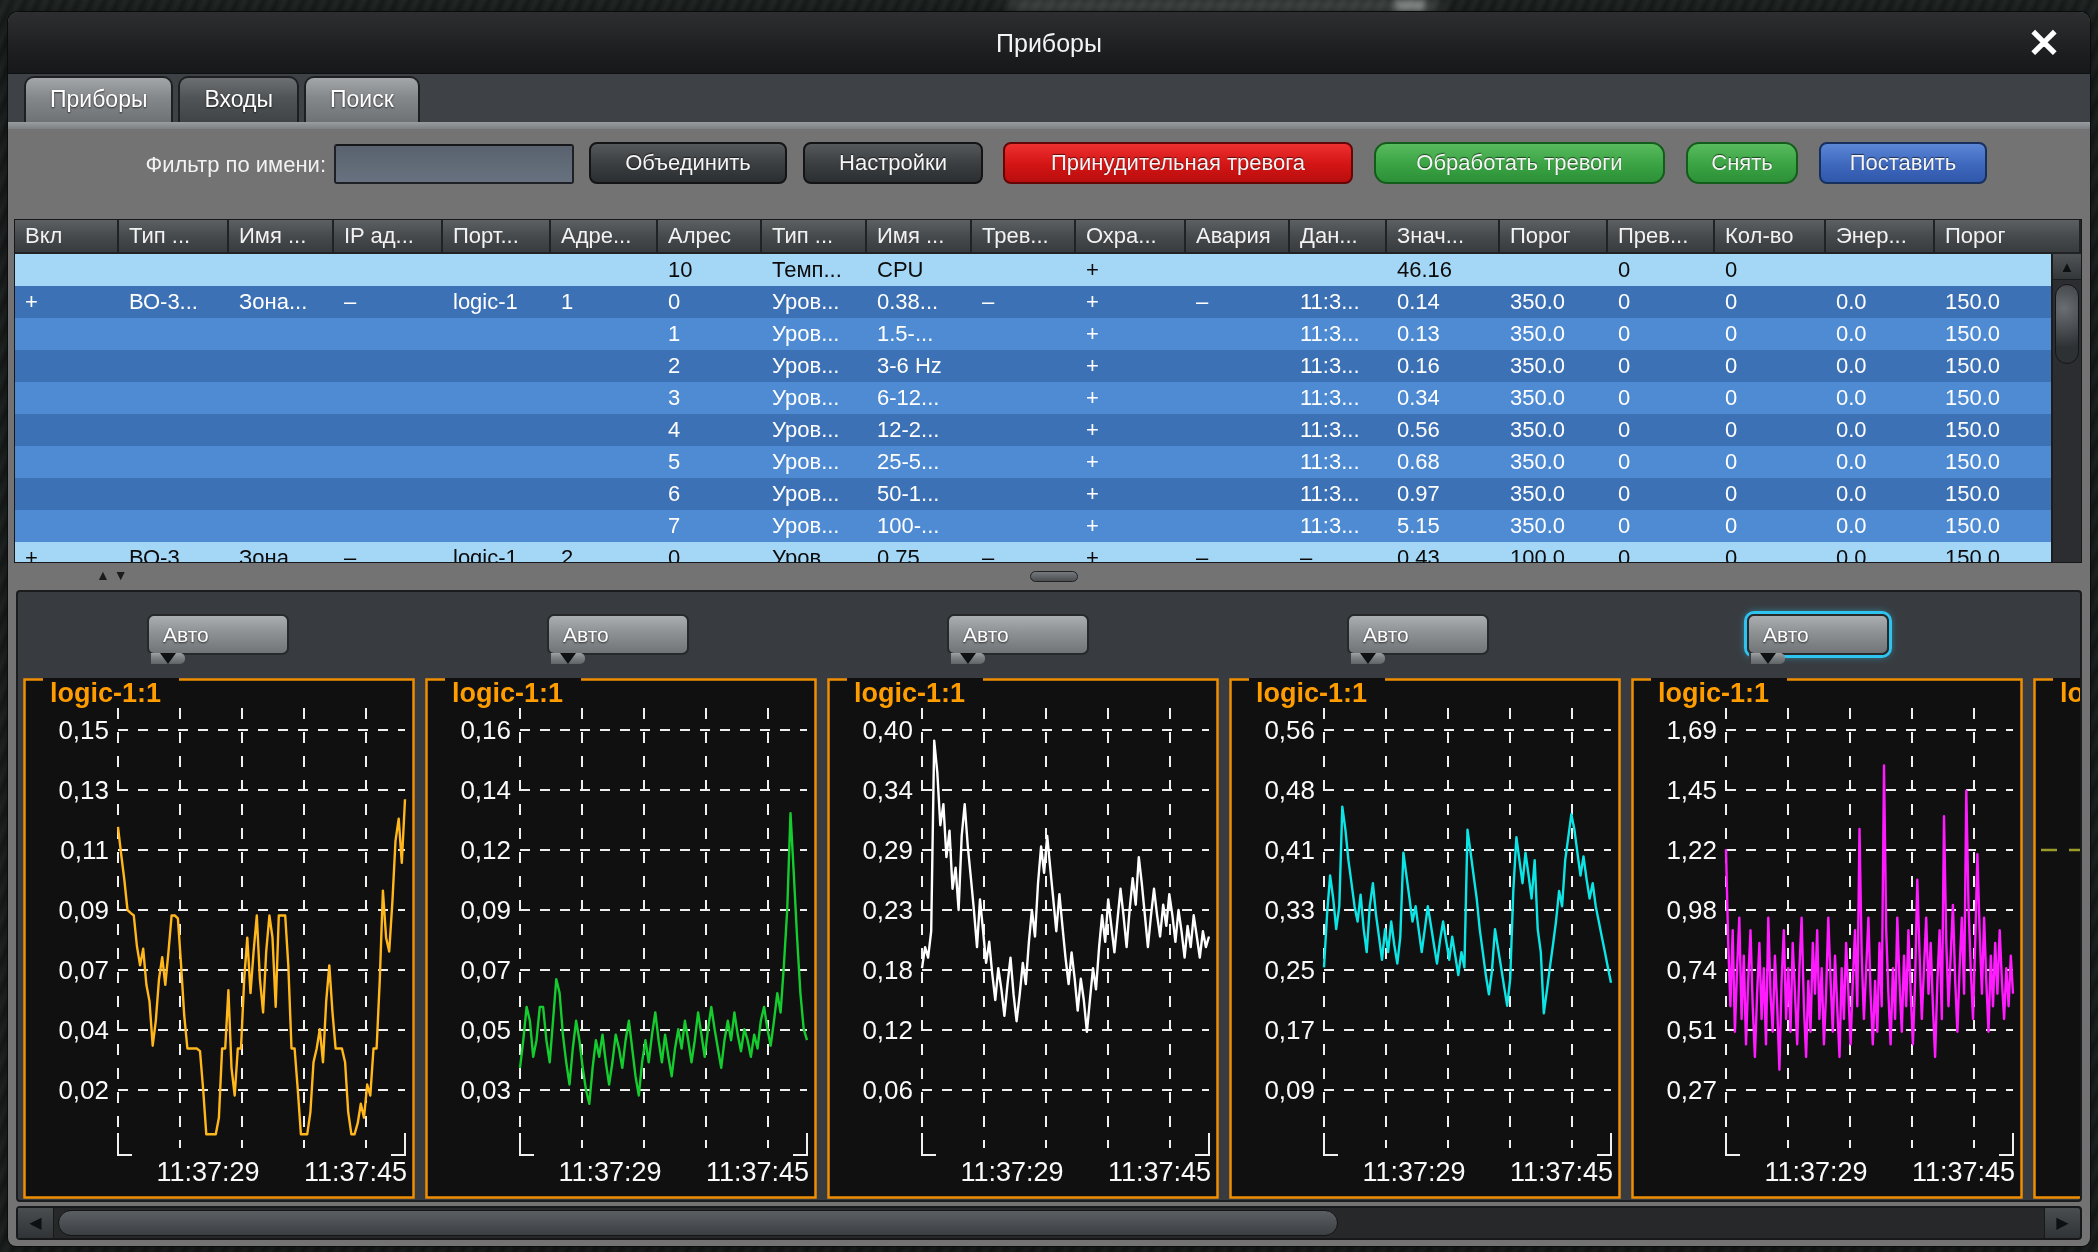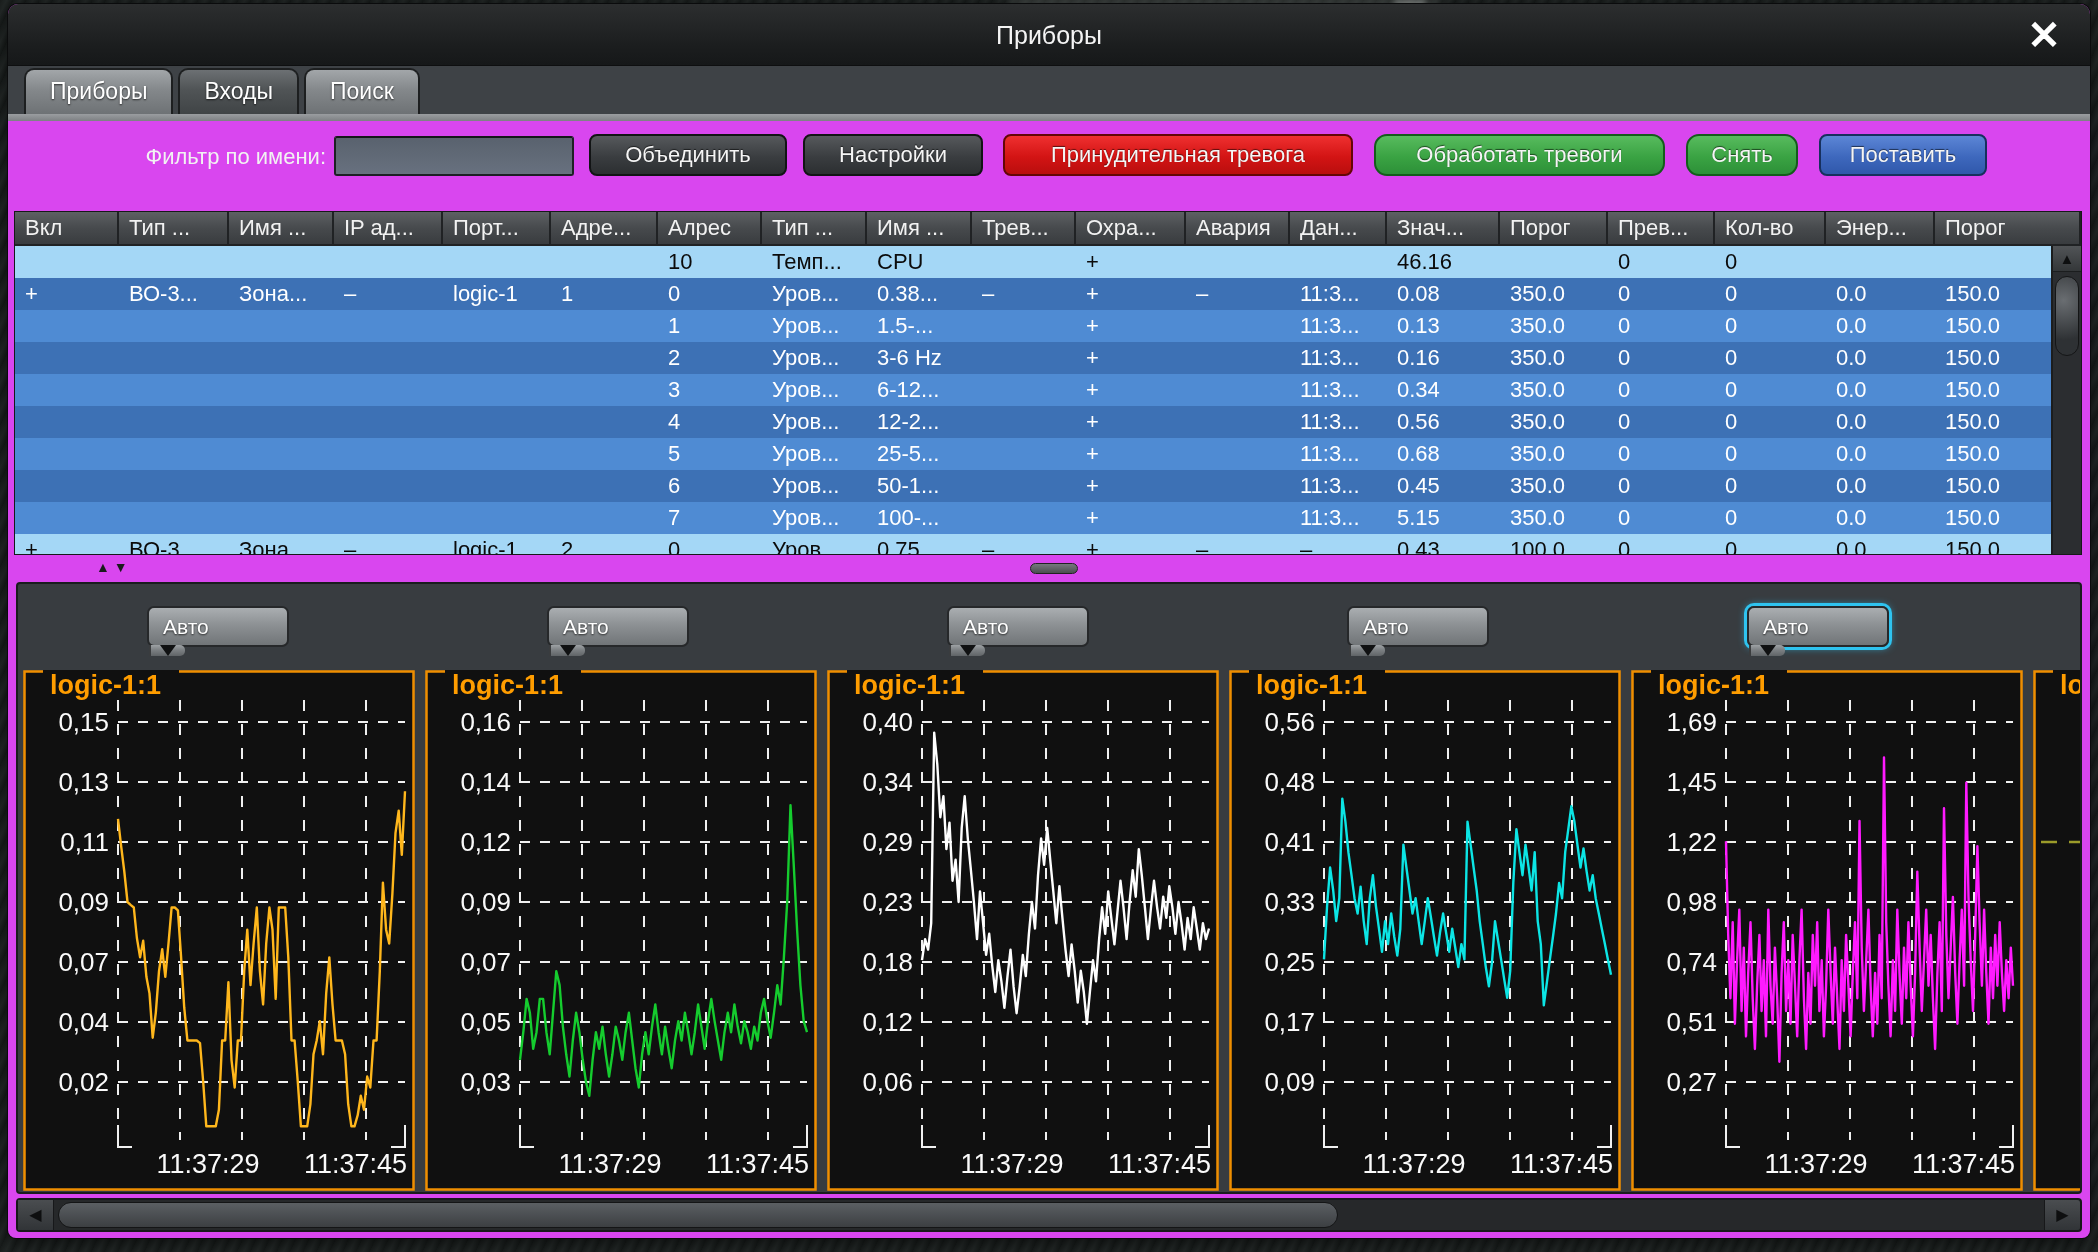--- a/index.html
+++ b/index.html
@@ -7,22 +7,22 @@
   body {
     font-family:"Liberation Sans", sans-serif;
     background:repeating-linear-gradient(115deg,#191d1c 0px,#232827 6px,#161a19 12px);
     position:relative; color:#e8e9ea;
   }
   .bg-smudge { position:absolute; left:1010px; top:0; width:430px; height:13px;
     background:#777d7a; filter:blur(7px); opacity:.55; }
   .bg-smudge2 { position:absolute; left:1395px; top:0; width:30px; height:12px;
     background:#b9bebb; filter:blur(3px); opacity:.6; }
 
-  .dialog { position:absolute; left:8px; top:4px; width:2082px; height:1234px;
-    background:#d946ef; border-radius:10px 10px 8px 8px; overflow:hidden;
+  .dialog { position:absolute; left:8px; top:12px; width:2082px; height:1234px;
+    background:#737373; border-radius:10px 10px 8px 8px; overflow:hidden;
     box-shadow:0 0 0 1px #0a0b0c, 0 4px 18px rgba(0,0,0,.6); }
 
   
   .titlebar { position:absolute; left:0; top:0; width:100%; height:62px;
     background:linear-gradient(#2c2e2f,#1b1d1e 70%,#161819);
     border-bottom:1px solid #0e0f10; }
   .titlebar .title { position:absolute; left:0; right:0; top:17px; text-align:center;
     font-size:25px; color:#f4f4f4; }
   .close-btn { position:absolute; right:22px; top:8px; width:48px; height:46px;
     font-size:40px; font-weight:bold; color:#ffffff; text-align:center; line-height:46px;
@@ -194,21 +194,21 @@
           <div class="td" style="flex-basis: 109px;">–</div>
           <div class="td" style="flex-basis: 108px;">logic-1</div>
           <div class="td" style="flex-basis: 107px;">1</div>
           <div class="td" style="flex-basis: 104px;">0</div>
           <div class="td" style="flex-basis: 105px;">Уров...</div>
           <div class="td" style="flex-basis: 105px;">0.38...</div>
           <div class="td" style="flex-basis: 104px;">–</div>
           <div class="td" style="flex-basis: 110px;">+</div>
           <div class="td" style="flex-basis: 104px;">–</div>
           <div class="td" style="flex-basis: 97px;">11:3...</div>
-          <div class="td" style="flex-basis: 113px;">0.08</div>
+          <div class="td" style="flex-basis: 113px;">0.14</div>
           <div class="td" style="flex-basis: 108px;">350.0</div>
           <div class="td" style="flex-basis: 107px;">0</div>
           <div class="td" style="flex-basis: 111px;">0</div>
           <div class="td" style="flex-basis: 109px;">0.0</div>
           <div class="td" style="flex-basis: 106px; flex-grow: 1;">150.0</div>
         </div>
         <div class="trow row-b" style="background: rgb(79, 139, 211);">
           <div class="td" style="flex-basis: 104px;"></div>
           <div class="td" style="flex-basis: 110px;"></div>
           <div class="td" style="flex-basis: 105px;"></div>
@@ -320,21 +320,21 @@
           <div class="td" style="flex-basis: 109px;"></div>
           <div class="td" style="flex-basis: 108px;"></div>
           <div class="td" style="flex-basis: 107px;"></div>
           <div class="td" style="flex-basis: 104px;">6</div>
           <div class="td" style="flex-basis: 105px;">Уров...</div>
           <div class="td" style="flex-basis: 105px;">50-1...</div>
           <div class="td" style="flex-basis: 104px;"></div>
           <div class="td" style="flex-basis: 110px;">+</div>
           <div class="td" style="flex-basis: 104px;"></div>
           <div class="td" style="flex-basis: 97px;">11:3...</div>
-          <div class="td" style="flex-basis: 113px;">0.45</div>
+          <div class="td" style="flex-basis: 113px;">0.97</div>
           <div class="td" style="flex-basis: 108px;">350.0</div>
           <div class="td" style="flex-basis: 107px;">0</div>
           <div class="td" style="flex-basis: 111px;">0</div>
           <div class="td" style="flex-basis: 109px;">0.0</div>
           <div class="td" style="flex-basis: 106px; flex-grow: 1;">150.0</div>
         </div>
         <div class="trow row-b" style="background: rgb(79, 139, 211);">
           <div class="td" style="flex-basis: 104px;"></div>
           <div class="td" style="flex-basis: 110px;"></div>
           <div class="td" style="flex-basis: 105px;"></div>

